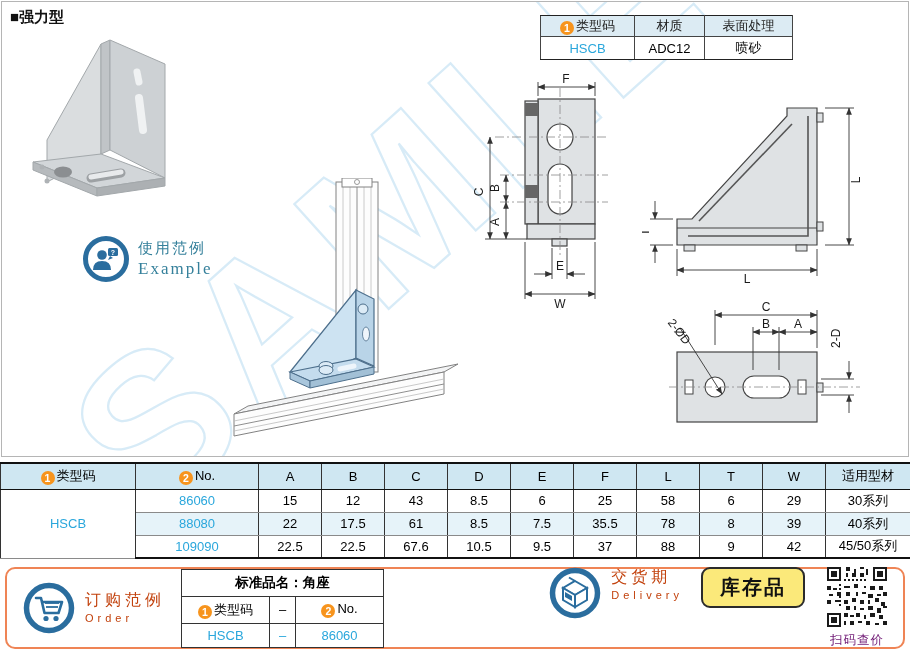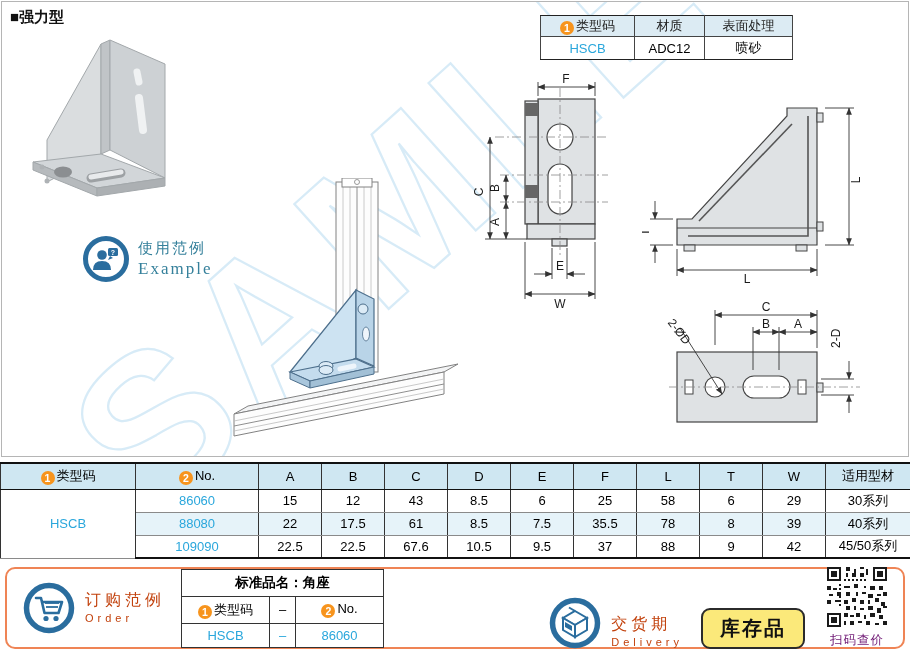--- a/index.html
+++ b/index.html
@@ -47,21 +47,21 @@
   .icon-circle { flex:0 0 auto; }
   .label-2line { line-height:1.3; color:#c2410c; margin-left:10px; }
   .label-2line .zh { font-size:16px; letter-spacing:4px; white-space:nowrap; }
   .label-2line .en { font-size:11px; letter-spacing:4px; }
 
   .order-table { border-collapse:collapse; font-size:13px; margin-left:16px; }
   .order-table td, .order-table th { border:1px solid #333; text-align:center; height:24px; padding:4px 4px; }
   .order-table th { font-weight:bold; font-size:13.5px; }
   .order-table .oc1 { width:88px; } .order-table .oc2 { width:26px; } .order-table .oc3 { width:88px; }
 
-  .delivery-group { margin-left:auto; display:flex; align-items:flex-end; }
+  .delivery-group { margin-left:auto; display:flex; align-items:flex-start; }
   .stock-badge { margin-left:18px; background:#fbe97a; border:2.5px solid #2b2b2b; border-radius:9px;
     padding:5px 17px; font-size:20px; font-weight:bold; color:#111; letter-spacing:2px; white-space:nowrap; }
   .qr-block { margin-left:22px; text-align:center; }
   .qr-caption { font-size:12.5px; color:#701a75; margin-top:1px; letter-spacing:1px; }
 </style>
 </head>
 <body>
 
 <div class="page">
 

